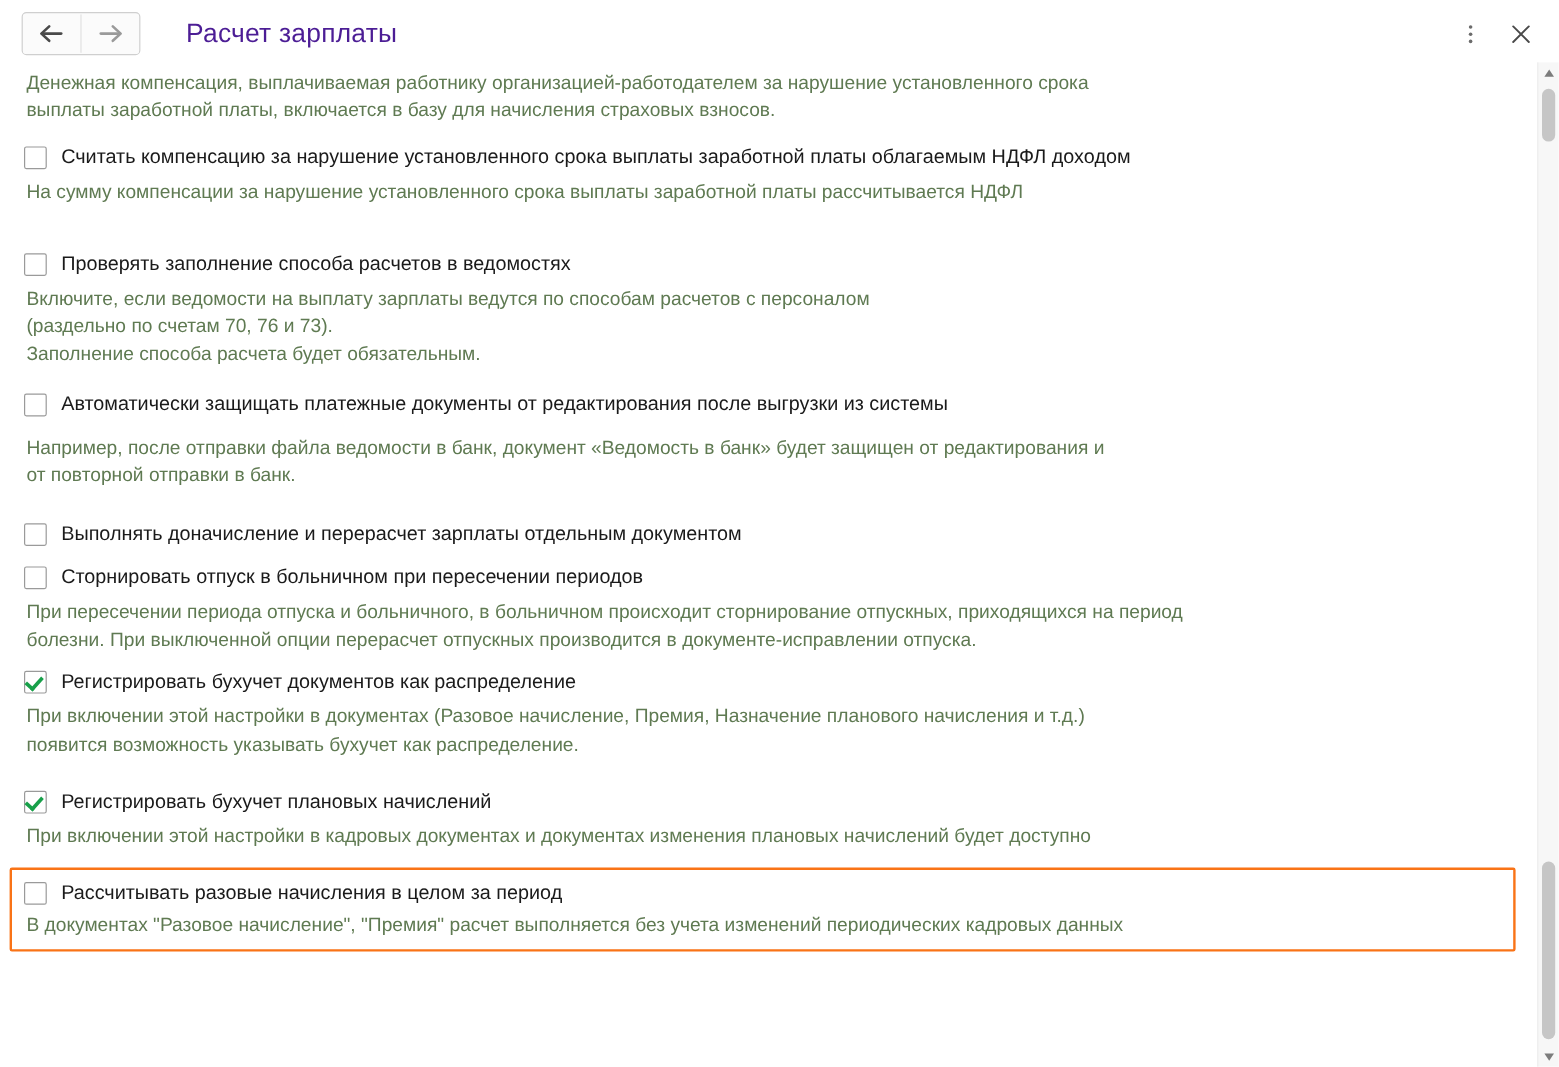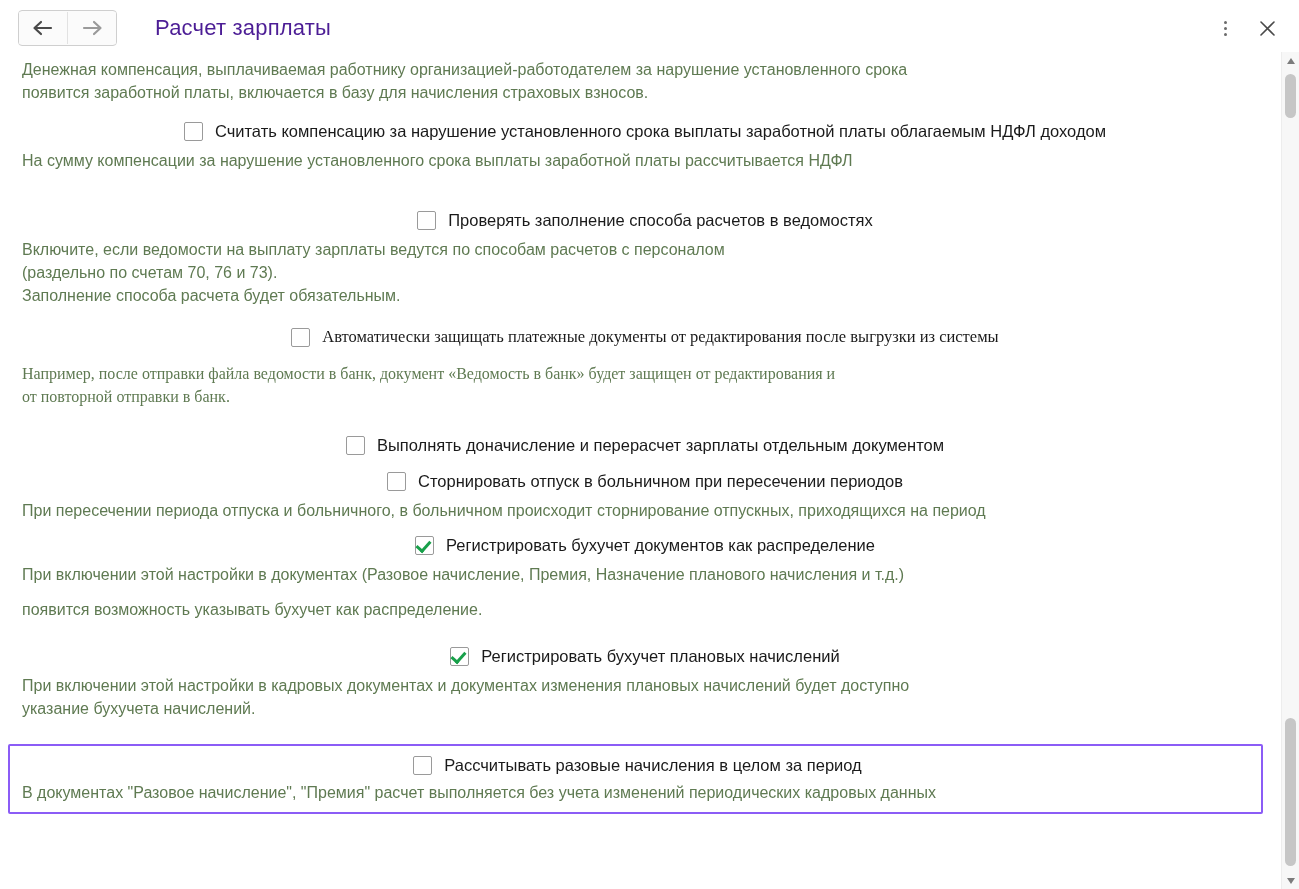--- a/index.html
+++ b/index.html
@@ -122,21 +122,20 @@
     position: relative;
     padding: 0 0 0 20px;
     width: 1270px;
     box-sizing: border-box;
   }
 
   .row {
     display: flex;
     align-items: flex-start;
     gap: 12px;
-    justify-content: center;
   }
 
   .cb {
     width: 19px;
     height: 19px;
     border: 1px solid #9a9a9a;
     border-radius: 2px;
     background: #ffffff;
     box-sizing: border-box;
     flex: 0 0 auto;
@@ -165,25 +164,25 @@
     font-size: 16px;
     color: #5f7a52;
     line-height: 23px;
     margin: 7px 0 0 2px;
   }
 
   .blk { margin-bottom: 0; }
 
   
   .highlight {
-    border: 2px solid #8b5cf6;
+    border: 2px solid #f97316;
     border-radius: 2px;
     padding: 8px 6px 8px 10px;
     margin-left: -12px;
-    margin-top: 24px;
+    margin-top: 14px;
     width: 1255px;
     box-sizing: border-box;
   }
   .highlight .desc { margin-top: 5px; }
 
   
   .scrollbar {
     position: absolute;
     right: 0;
     top: 52px;
@@ -269,21 +268,21 @@
       </svg>
     </div>
   </div>
 </div>
 
 <div class="content">
   <div class="inner">
 
     <div class="blk" style="padding-top:6px;">
       <div class="desc" style="margin-top:0">Денежная компенсация, выплачиваемая работнику организацией-работодателем за нарушение установленного срока</div>
-      <div class="desc" style="margin-top:0">появится заработной платы, включается в базу для начисления страховых взносов.</div>
+      <div class="desc" style="margin-top:0">выплаты заработной платы, включается в базу для начисления страховых взносов.</div>
     </div>
 
     <div class="blk" style="margin-top:16px;">
       <div class="row">
         <div class="cb"></div>
         <div class="label">Считать компенсацию за нарушение установленного срока выплаты заработной платы облагаемым НДФЛ доходом</div>
       </div>
       <div class="desc">На сумму компенсации за нарушение установленного срока выплаты заработной платы рассчитывается НДФЛ</div>
     </div>
 
@@ -291,21 +290,21 @@
       <div class="row">
         <div class="cb"></div>
         <div class="label">Проверять заполнение способа расчетов в ведомостях</div>
       </div>
       <div class="desc">Включите, если ведомости на выплату зарплаты ведутся по способам расчетов с персоналом</div>
       <div class="desc" style="margin-top:0">(раздельно по счетам 70, 76 и 73).</div>
       <div class="desc" style="margin-top:0">Заполнение способа расчета будет обязательным.</div>
     </div>
 
 
-    <div class="blk" style="margin-top:19px;font-family:Liberation Serif, serif;">
+    <div class="blk" style="margin-top:19px;">
       <div class="row">
         <div class="cb"></div>
         <div class="label">Автоматически защищать платежные документы от редактирования после выгрузки из системы</div>
       </div>
       <div class="desc" style="margin-top:14px">Например, после отправки файла ведомости в банк, документ «Ведомость в банк» будет защищен от редактирования и</div>
       <div class="desc" style="margin-top:0">от повторной отправки в банк.</div>
     </div>
 
     <div class="blk" style="margin-top:26px;">
       <div class="row">
@@ -313,38 +312,38 @@
         <div class="label">Выполнять доначисление и перерасчет зарплаты отдельным документом</div>
       </div>
     </div>
 
     <div class="blk" style="margin-top:14px;">
       <div class="row">
         <div class="cb"></div>
         <div class="label">Сторнировать отпуск в больничном при пересечении периодов</div>
       </div>
       <div class="desc">При пересечении периода отпуска и больничного, в больничном происходит сторнирование отпускных, приходящихся на период</div>
+      <div class="desc" style="margin-top:0">болезни. При выключенной опции перерасчет отпускных производится в документе-исправлении отпуска.</div>
     </div>
 
     <div class="blk" style="margin-top:12px;">
       <div class="row">
         <div class="cb checked"></div>
         <div class="label">Регистрировать бухучет документов как распределение</div>
       </div>
       <div class="desc">При включении этой настройки в документах (Разовое начисление, Премия, Назначение  планового начисления и т.д.)</div>
-      <div class="desc" style="margin-top:12px">появится возможность указывать бухучет как распределение.</div>
+      <div class="desc" style="margin-top:1px">появится возможность указывать бухучет как распределение.</div>
     </div>
 
     <div class="blk" style="margin-top:24px;">
       <div class="row">
         <div class="cb checked"></div>
         <div class="label">Регистрировать бухучет плановых начислений</div>
       </div>
       <div class="desc">При включении этой настройки в кадровых документах и документах изменения плановых начислений будет доступно</div>
-      <div class="desc" style="margin-top:0">указание бухучета начислений.</div>
     </div>
 
     <div class="highlight">
       <div class="row">
         <div class="cb"></div>
         <div class="label">Рассчитывать разовые начисления в целом за период</div>
       </div>
       <div class="desc">В документах "Разовое начисление", "Премия" расчет выполняется без учета изменений периодических кадровых данных</div>
     </div>
 

